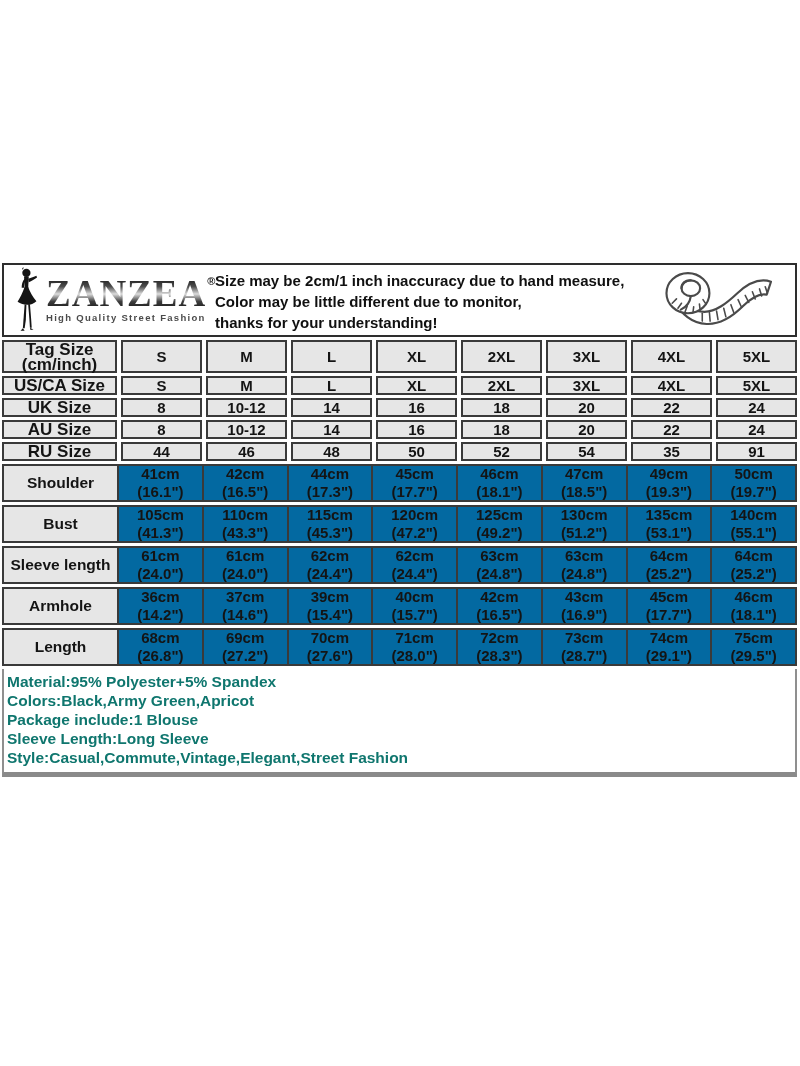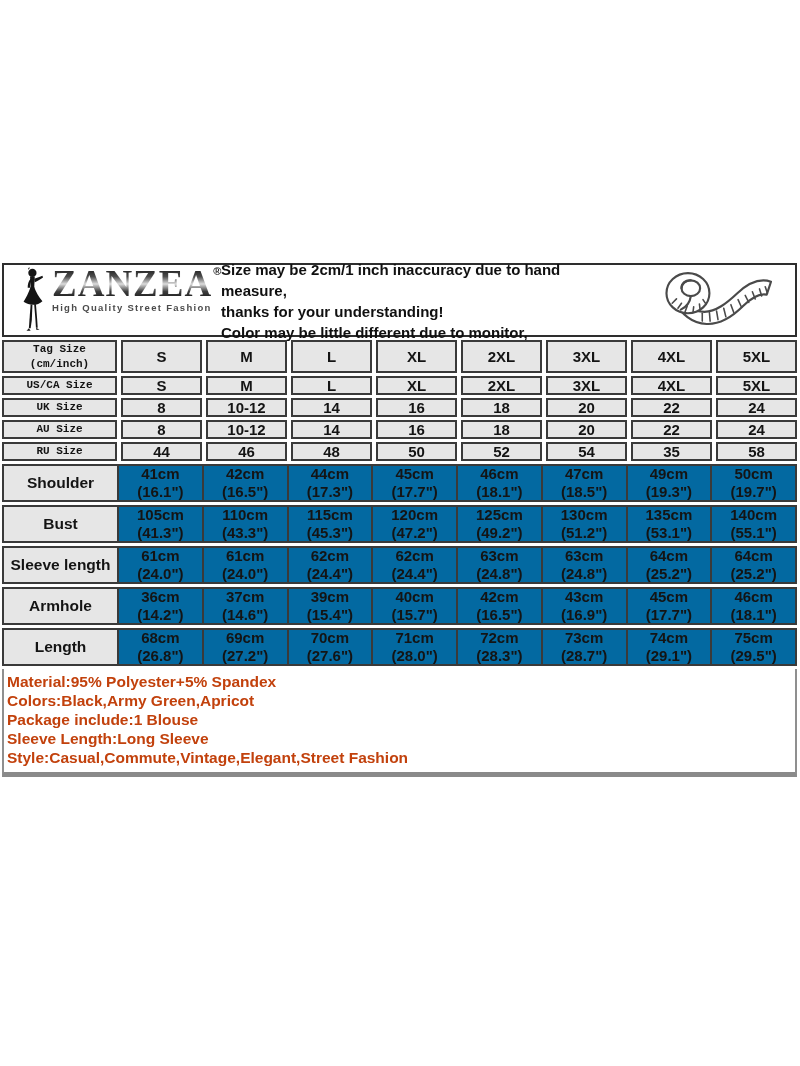--- a/index.html
+++ b/index.html
@@ -27,21 +27,22 @@
     height: 74px;
     border: 2px solid #2e2e2e;
     background: #ffffff;
     display: flex;
     align-items: center;
     margin-bottom: 3px;
   }
   .logo {
     width: 205px;
     display: flex;
-    padding-left: 12px;
+    align-items: center;
+    padding-left: 6px;
     flex-shrink: 0;
   }
   .logo-figure { width: 34px; height: 66px; flex-shrink: 0; }
   .brand-text { display: flex; flex-direction: column; margin-left: 2px; }
   .brand-row { display: flex; align-items: flex-start; }
   .brand-name {
     font-family: "Liberation Serif", serif;
     font-weight: bold;
     font-size: 37px;
     line-height: 34px;
@@ -92,21 +93,21 @@
     display: flex;
     flex-direction: column;
     align-items: center;
     justify-content: center;
     font-weight: bold;
     font-size: 15px;
     height: 19px;
     margin-right: 4px;
   }
   .size-row.tall .cell { height: 33px; }
-  .size-row .cell.label { flex: 0 0 115px; line-height: 15px; font-size: 11px; text-align: center; font-family: Liberation Mono, monospace; }
+  .size-row .cell.label { flex: 0 0 115px; line-height: 15px; font-size: 17px; text-align: center; }
   .size-row .cell.data  { flex: 1; }
   .size-row .cell:last-child { margin-right: 0; }
 
   .measure-row {
     box-sizing: border-box;
     display: flex;
     border: 2px solid #3a3a3a;
     margin-bottom: 3px;
     height: 38px;
     background: #0369a1;
@@ -141,21 +142,21 @@
     border-left: 2px solid #8f8f8f;
     border-right: 2px solid #8f8f8f;
     border-bottom: 5px solid #8a8a8a;
     padding: 3px 4px 5px 3px;
     background: #ffffff;
   }
   .dline {
     font-weight: bold;
     font-size: 15.5px;
     line-height: 19px;
-    color: #c2410c;
+    color: #0f766e;
     white-space: nowrap;
   }
 
   svg .ln { fill: none; stroke: #4a4a4a; stroke-width: 3; stroke-linecap: round; stroke-linejoin: round; }
   svg .ln2 { fill: #ffffff; stroke: #4a4a4a; stroke-width: 3; stroke-linejoin: round; }
   svg .tick { fill: none; stroke: #4a4a4a; stroke-width: 2.2; stroke-linecap: round; }
 </style>
 </head>
 <body>
 
@@ -179,22 +180,22 @@
         <div class="brand-row">
           <span class="brand-name">ZANZEA</span>
           <span class="reg-mark">®</span>
         </div>
         <div class="brand-tagline">High Quality Street Fashion</div>
       </div>
     </div>
 
     <div class="disclaimer">
       <div>Size may be 2cm/1 inch inaccuracy due to hand measure,</div>
+      <div>Color may be little different due to monitor,</div>
       <div>thanks for your understanding!</div>
-      <div>Color may be little different due to monitor,</div>
     </div>
 
     <div class="tape-wrap">
       <svg width="150" height="68" viewBox="0 0 170 95">
 
         <path class="ln2" d="M34,52 C40,66 55,80 76,81 C96,82 113,70 127,56 C139,44 150,38 160,40 L166,22 C149,16 133,25 119,38 C104,52 89,64 73,64 C57,64 45,56 38,44 Z"></path>
 
         <path class="tick" d="M70,66 L70,77"></path>
         <path class="tick" d="M80,65 L81,77"></path>
         <path class="tick" d="M90,63 L92,75"></path>
@@ -279,21 +280,21 @@
         <div class="cell label">
           <div>RU Size</div>
         </div>
         <div class="cell data">44</div>
         <div class="cell data">46</div>
         <div class="cell data">48</div>
         <div class="cell data">50</div>
         <div class="cell data">52</div>
         <div class="cell data">54</div>
         <div class="cell data">35</div>
-        <div class="cell data">58</div>
+        <div class="cell data">91</div>
       </div>
       <div class="measure-row">
         <div class="mlabel">Shoulder</div>
         <div class="mdata">
           <div>41cm</div>
           <div>(16.1")</div>
         </div>
         <div class="mdata">
           <div>42cm</div>
           <div>(16.5")</div>

